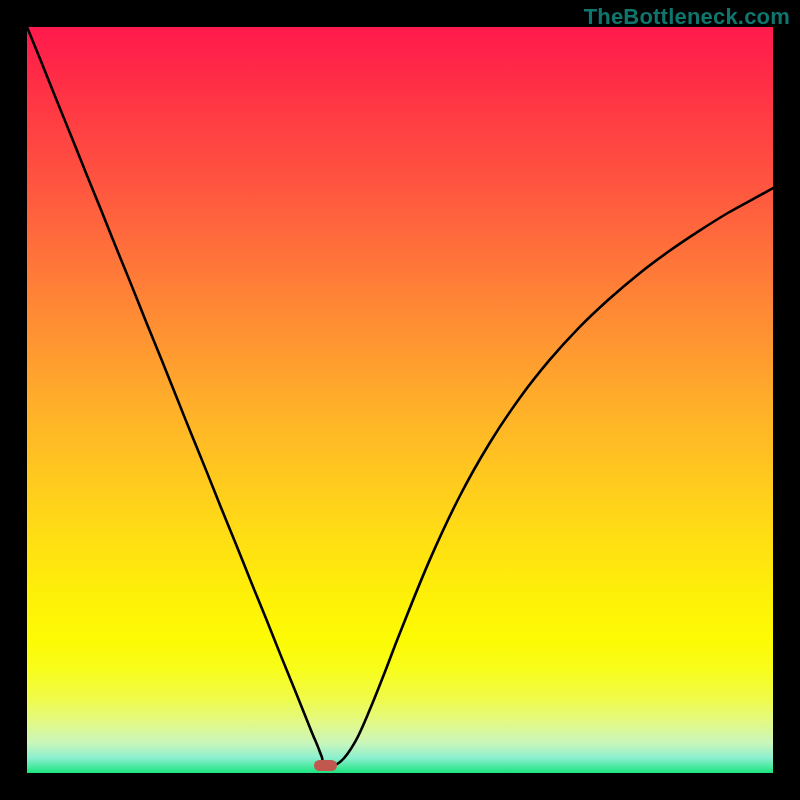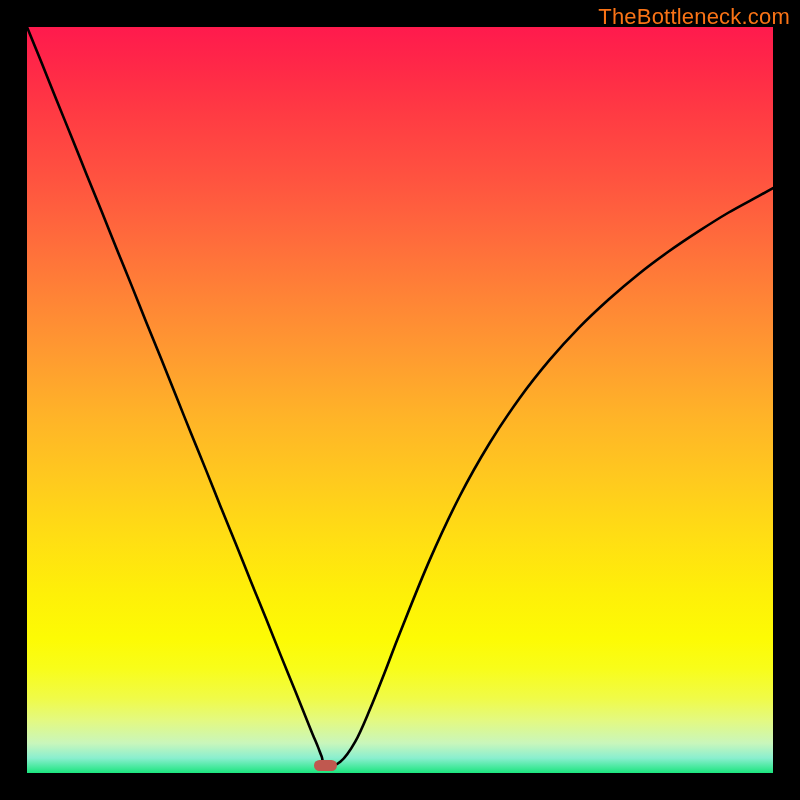--- a/index.html
+++ b/index.html
@@ -42,23 +42,23 @@
       #e3f982 93%,
       #c9f6bb 96%,
       #8aefcf 98%,
       #1be57e 100%
     );
   }
   .watermark {
     position: absolute;
     top: 4px;
     right: 10px;
-    color: #f97316;
+    color: #0f766e;
     font-size: 22px;
-    font-weight: 400;
+    font-weight: 700;
     letter-spacing: 0.2px;
     user-select: none;
   }
   svg.curve {
     position: absolute;
     left: 0;
     top: 0;
     width: 746px;
     height: 746px;
     overflow: visible;

